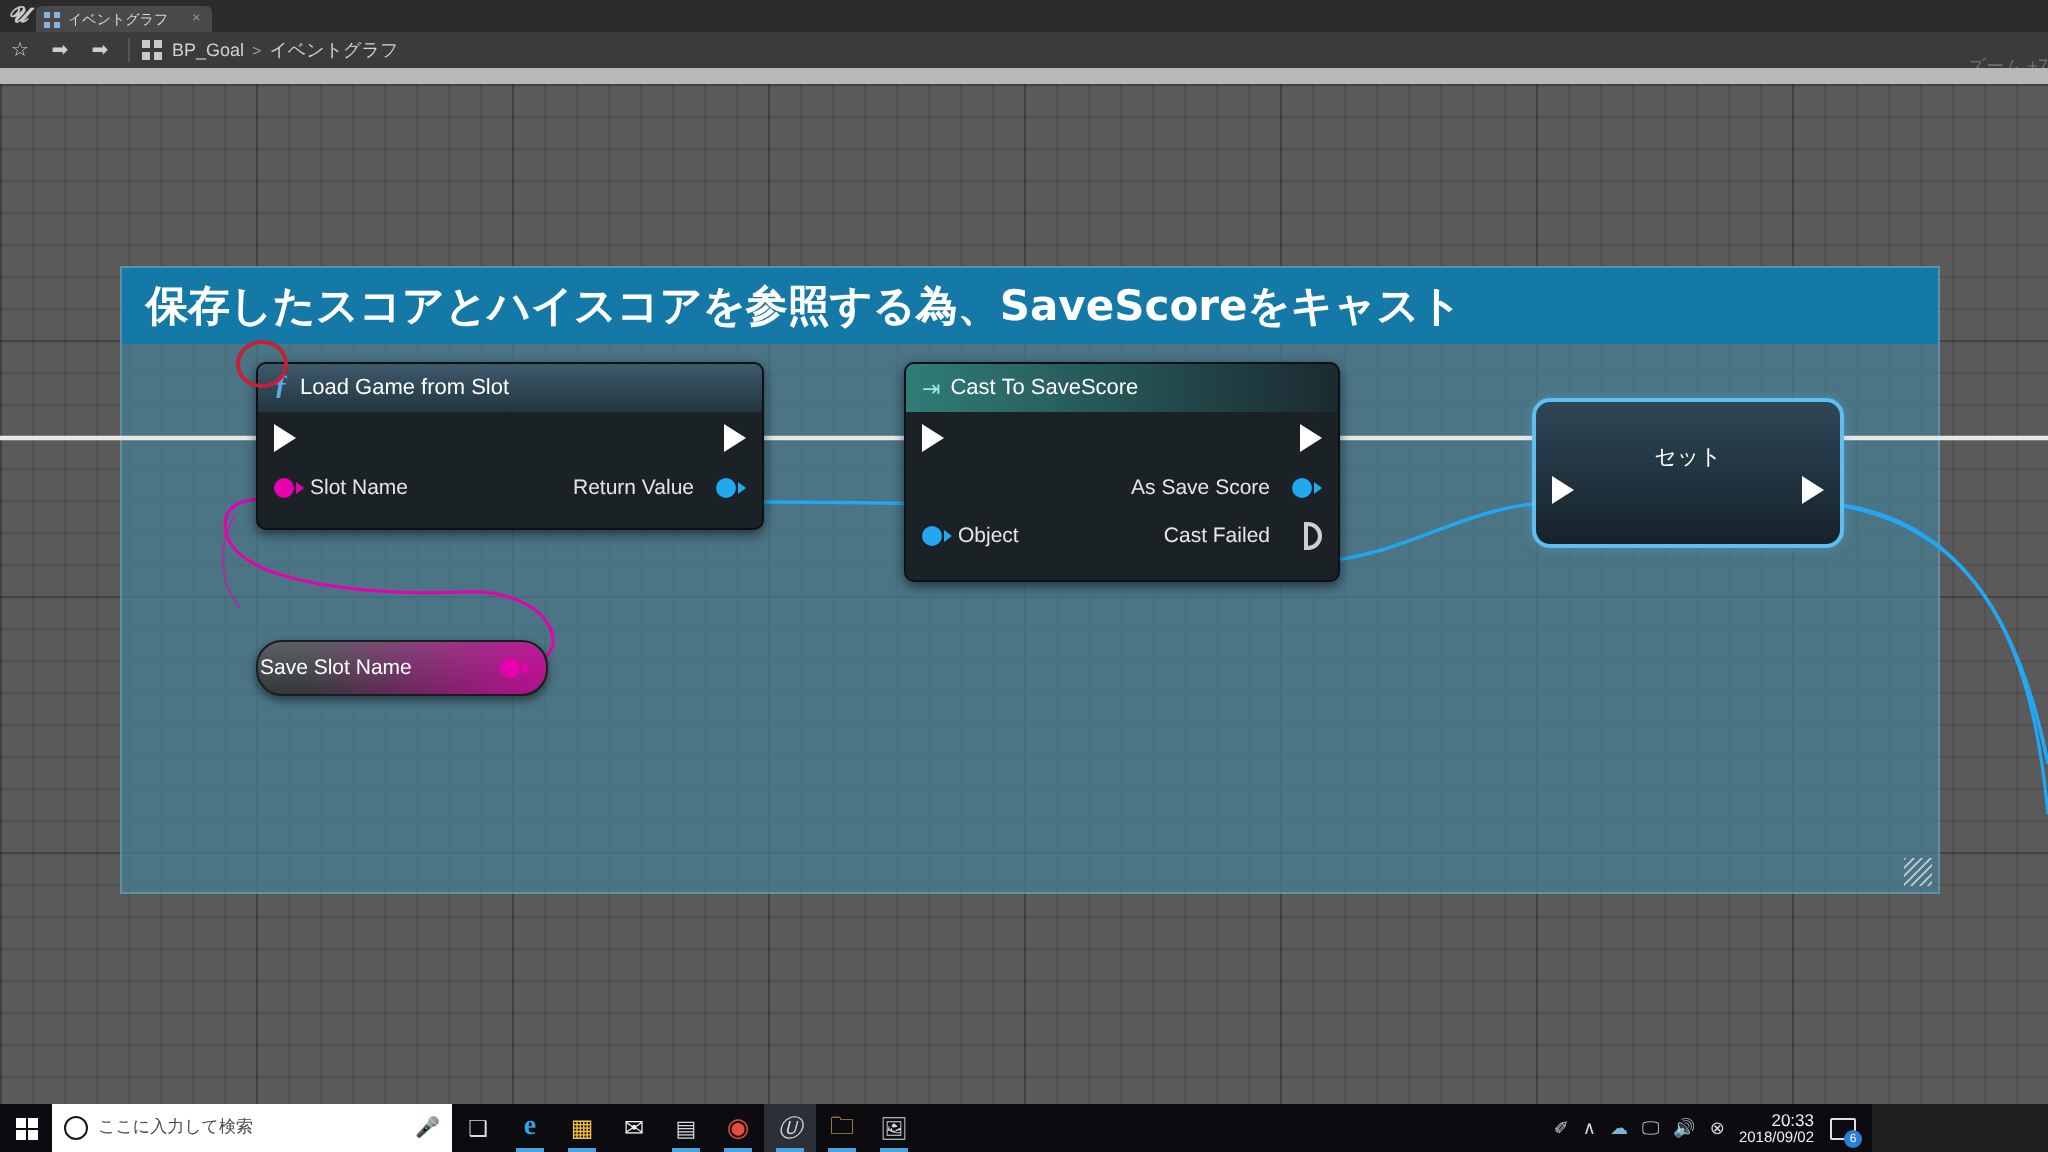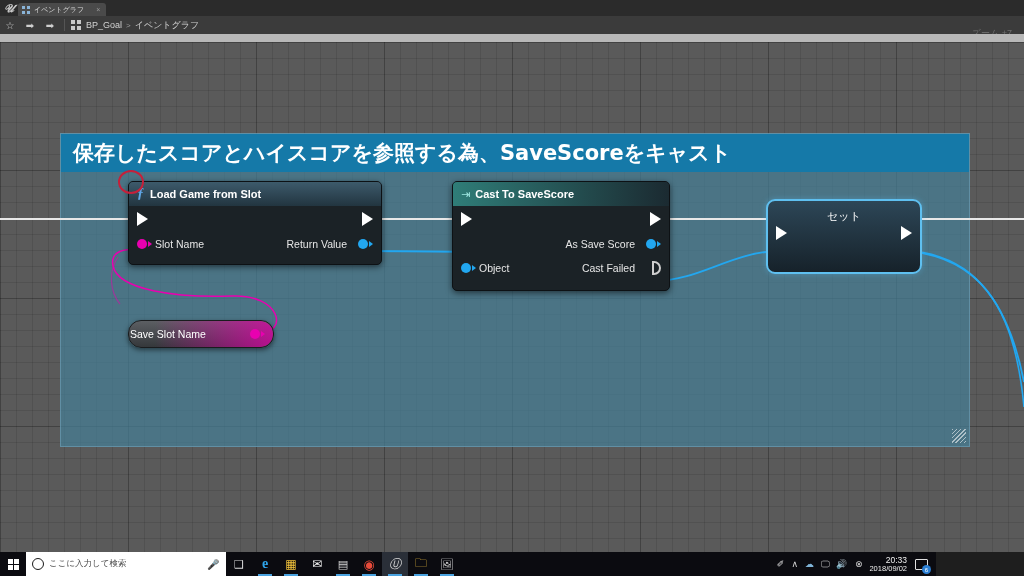--- a/index.html
+++ b/index.html
@@ -28,21 +28,21 @@
             border-bottom:1px solid #2a2a2a;}
   .cb-btn{width:20px;height:18px;display:flex;align-items:center;
           justify-content:center;color:#cfcfcf;font-size:10px;}
   .cb-sep{width:1px;height:12px;background:#555;margin:0 4px;}
   .cb-icon-bp{width:10px;height:10px;position:relative;margin:0 5px 0 2px;}
   .cb-icon-bp::before,.cb-icon-bp::after{content:"";position:absolute;background:#c9c9c9;}
   .cb-icon-bp::before{left:0;top:0;width:4px;height:4px;box-shadow:6px 0 0 #c9c9c9;}
   .cb-icon-bp::after{left:0;top:6px;width:4px;height:4px;box-shadow:6px 0 0 #c9c9c9;}
   .cb-text{font-size:9px;color:#d2d2d2;}
   .cb-arrow{font-size:8px;color:#9b9b9b;margin:0 4px;}
-  .zoomlbl{position:absolute;right:12px;top:16px;height:34px;display:flex;
+  .zoomlbl{position:absolute;right:0;top:16px;height:34px;display:flex;
            align-items:center;font-size:9px;color:#6e6e6e;}
 
   
   .lightstrip{position:absolute;left:0;top:34px;width:1024px;height:8px;
               background:#b8b8b8;}
 
   
   .canvas{position:absolute;left:0;top:42px;width:1024px;height:510px;
           background:#5a5a5a;overflow:hidden;}
   .grid{position:absolute;inset:0;
@@ -72,21 +72,21 @@
   .wires{position:absolute;left:0;top:42px;width:1024px;height:510px;
          pointer-events:none;}
 
   
   .node{position:absolute;border-radius:5px;
         background:#1b2226;border:1px solid #0d1114;
         box-shadow:0 2px 6px rgba(0,0,0,.55);}
   .node-head{height:24px;border-top-left-radius:4px;border-top-right-radius:4px;
              display:flex;align-items:center;gap:6px;padding:0 8px;
              box-sizing:border-box;}
-  .node-head .title{font-size:11px;font-weight:bold;color:#ffffff;
+  .node-head .title{font-size:11px;font-weight:normal;color:#ffffff;
                     white-space:nowrap;}
   .head-fn{background:linear-gradient(to bottom,#3d5a6b,#223540);}
   .head-cast{background:linear-gradient(to right,#2f7d78,#1b2a31);}
   .fn-glyph{font-family:"Liberation Serif",serif;font-style:italic;
             font-size:14px;color:#5fa8e8;font-weight:bold;}
   .cast-glyph{font-size:11px;color:#9fe8e2;letter-spacing:-1px;}
 
   .node-body{position:relative;padding:0;}
   .row{display:flex;align-items:center;height:24px;position:relative;}
   .pin-label{font-size:10.5px;color:#e6e6e6;white-space:nowrap;}
@@ -111,21 +111,21 @@
   .intbox{display:inline-block;min-width:15px;height:14px;line-height:14px;
           border:1px solid #707070;background:#23272a;color:#e0e0e0;
           font-size:9.5px;text-align:center;margin-left:6px;padding:0 3px;
           border-radius:1px;}
 
   
   .node-set{background:linear-gradient(to bottom,#2d4657,#16222a);
             border:2px solid #5fc0f0;border-radius:9px;
             box-shadow:0 0 6px rgba(95,192,240,.35);}
   .set-title{text-align:center;font-size:11px;color:#ffffff;
-             padding-top:8px;font-family:"DejaVu Sans",sans-serif;}
+             padding-top:20px;font-family:"DejaVu Sans",sans-serif;}
 
   
   .getter{position:absolute;border-radius:13px;height:26px;
           background:linear-gradient(to bottom,#5c5f63,#35383b);
           border:1px solid #1a1c1e;display:flex;align-items:center;
           box-shadow:0 2px 5px rgba(0,0,0,.5);overflow:hidden;}
   .getter .tint{position:absolute;inset:0;border-radius:13px;
         background:linear-gradient(to right,rgba(214,0,160,.0) 18%,rgba(226,0,170,.75) 100%);}
   .getter .gl{position:relative;font-size:10.5px;color:#ffffff;
               padding-left:1px;padding-right:24px;white-space:nowrap;}

